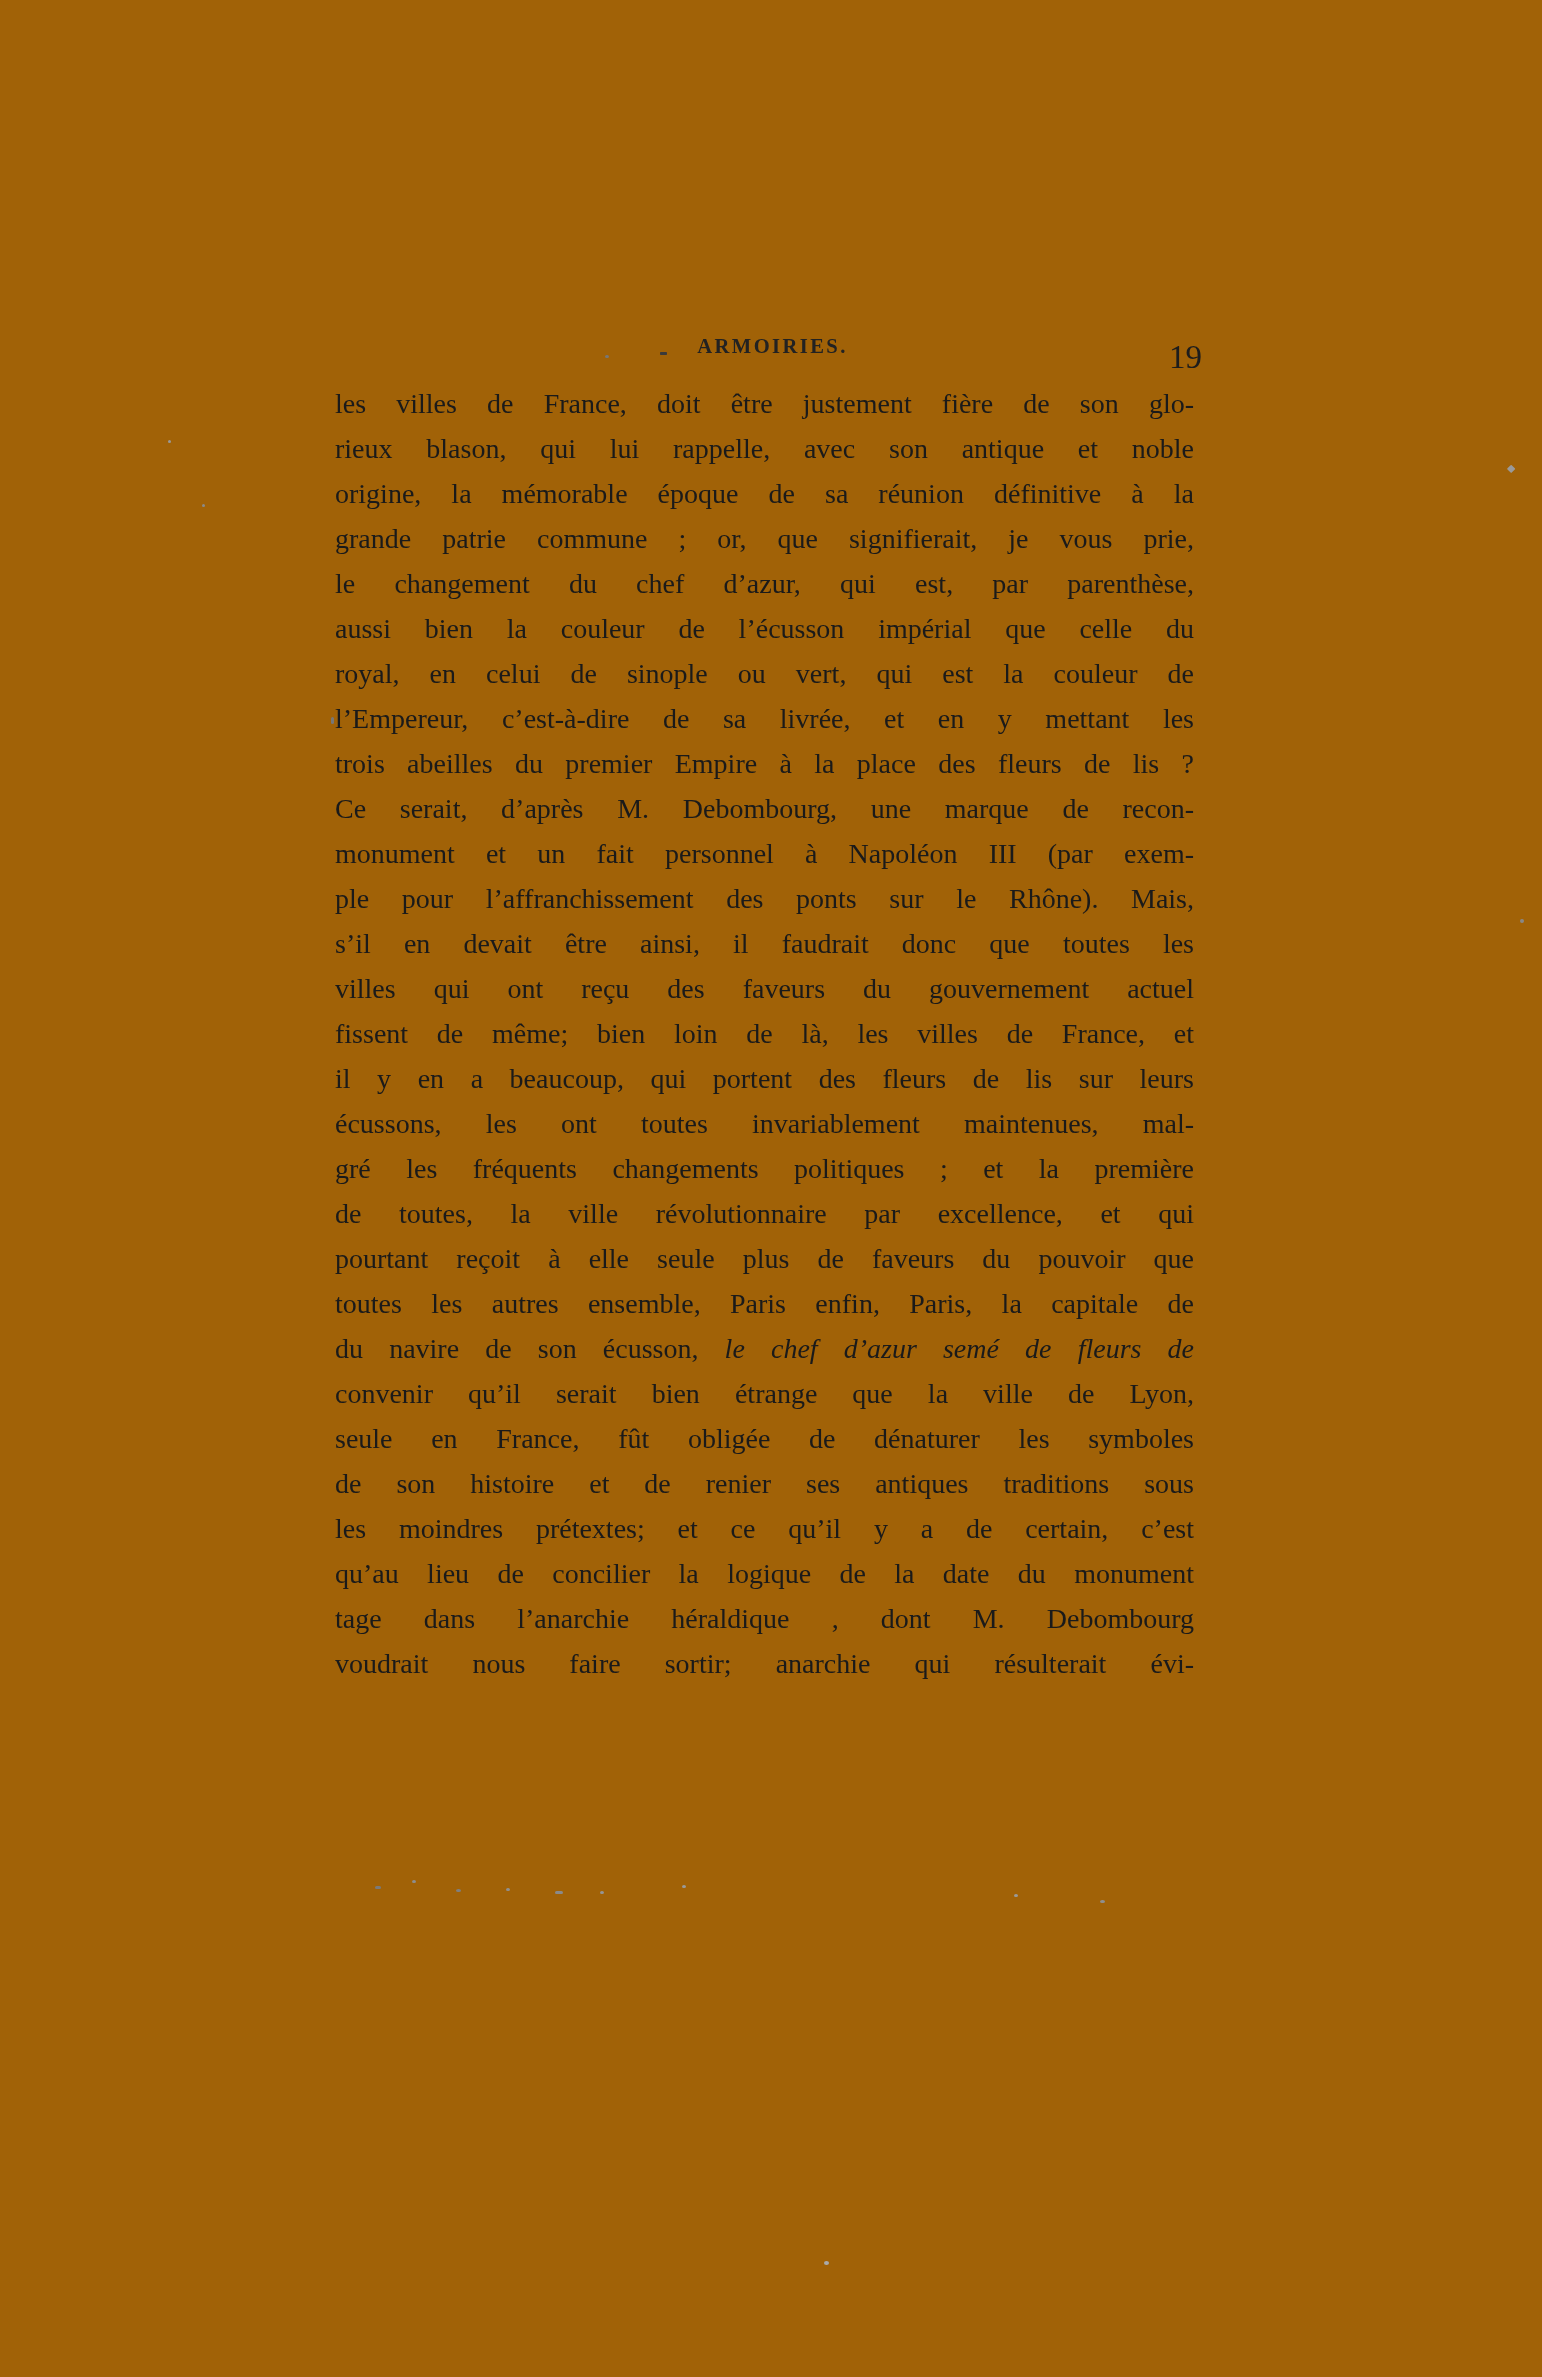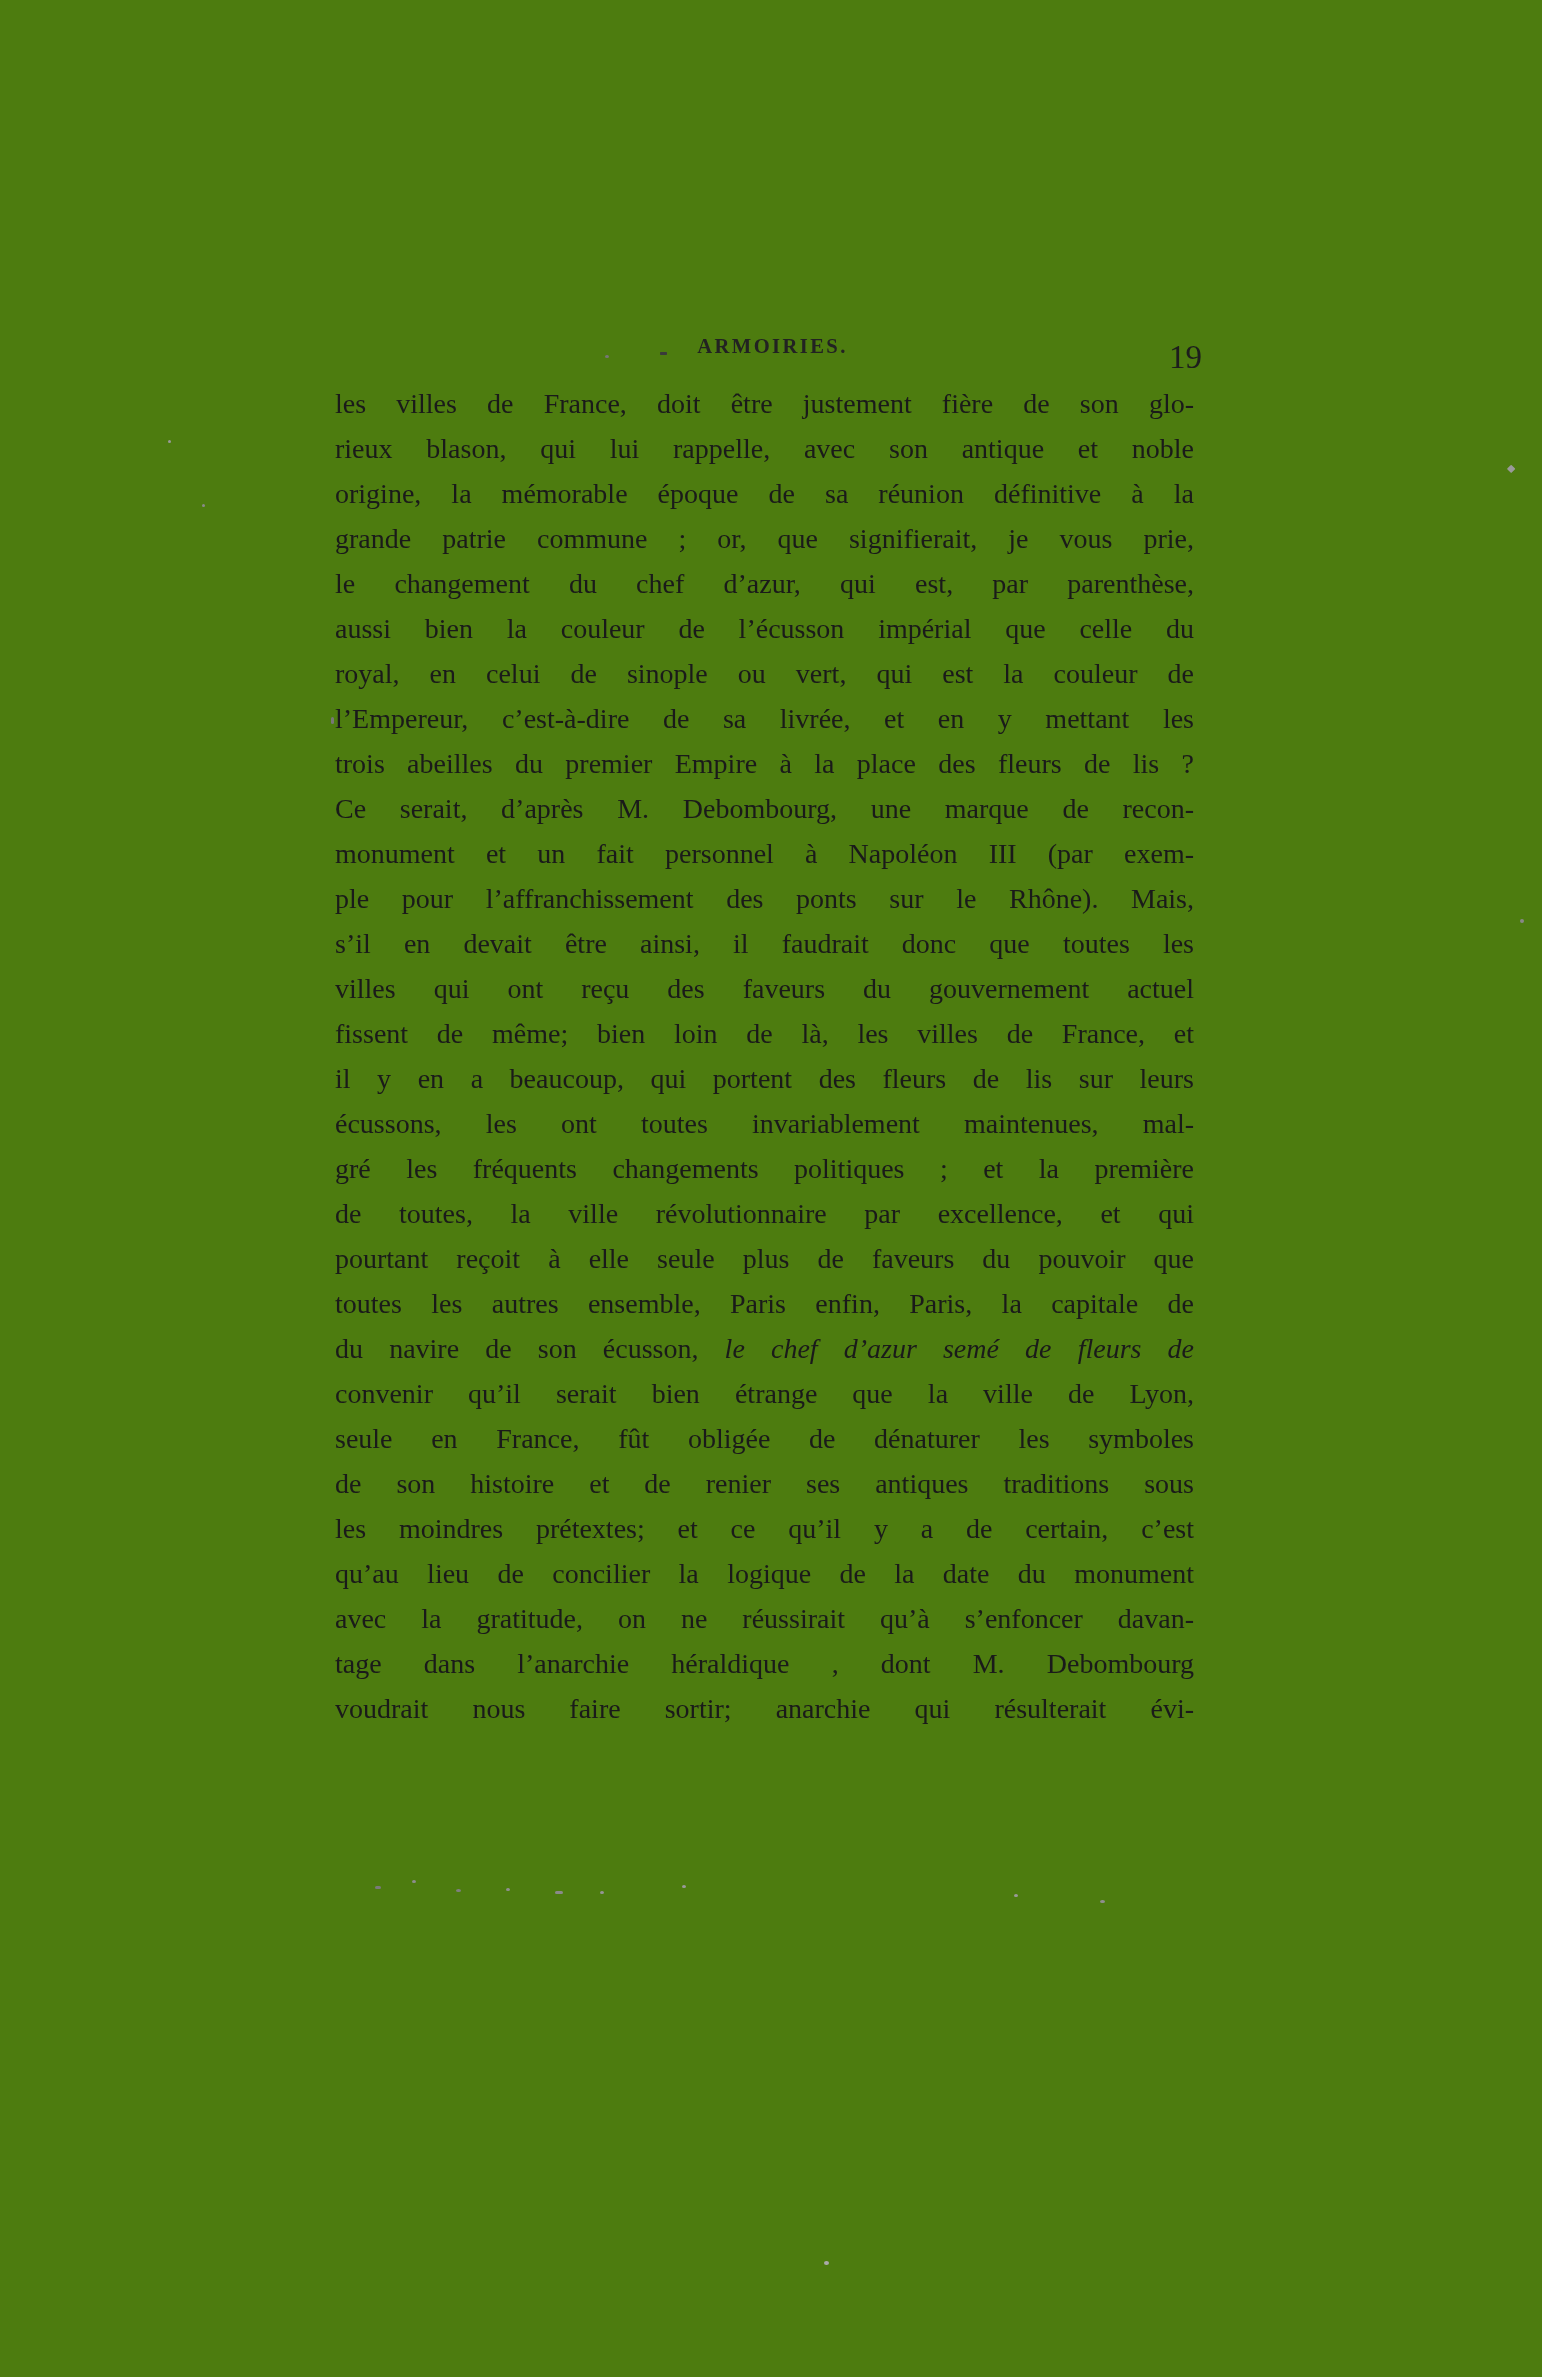--- a/index.html
+++ b/index.html
@@ -77,21 +77,21 @@
   .speck.s12{ left: 682px;  top: 1885px; width: 4px; height: 3.2px; background:#9a9a9a; }
   .speck.s13{ left: 1014px; top: 1894px; width: 4px; height: 3.2px; background:#9a9a9a; }
   .speck.s14{ left: 1100px; top: 1900px; width: 4.8px; height: 3.2px; background:#8f8f8f; }
   .speck.s15{ left: 824px; top: 2261px; width: 4.8px; height: 4px; background:#aaaaaa; }
   .speck.s16{ left: 168px;  top: 440px;  width: 3.2px; height: 3.2px; background:#999; }
   .speck.s17{ left: 331px;  top: 717px;  width: 3.2px; height: 7.1px; border-radius: 1.6px; background:#777; }
 </style>
 </head>
 <body>
 
-<div class="page" style="background: #4d7c0f; color: rgb(26, 26, 26); text-decoration: underline;">
+<div class="page" style="background: #a16207; color: rgb(26, 26, 26); text-decoration: underline;">
 
   <div class="head-title">ARMOIRIES.</div>
 
   <div class="page-number">19</div>
 
   <div class="text-block" id="text-block">
       <div class="text-line"><span>les villes de France, doit être justement fière de son glo-</span></div>
       <div class="text-line"><span>rieux blason, qui lui rappelle, avec son antique et noble</span></div>
       <div class="text-line"><span>origine, la mémorable époque de sa réunion définitive à la</span></div>
       <div class="text-line"><span>grande patrie commune ; or, que signifierait, je vous prie,</span></div>
@@ -111,21 +111,20 @@
       <div class="text-line"><span>gré les fréquents changements politiques ; et la première</span></div>
       <div class="text-line"><span>de toutes, la ville révolutionnaire par excellence, et qui</span></div>
       <div class="text-line"><span>pourtant reçoit à elle seule plus de faveurs du pouvoir que</span></div>
       <div class="text-line"><span>toutes les autres ensemble, Paris enfin, Paris, la capitale de</span></div>
       <div class="text-line"><span>du navire de son écusson, </span><span class="it">le chef d’azur semé de fleurs de</span></div>
       <div class="text-line"><span>convenir qu’il serait bien étrange que la ville de Lyon,</span></div>
       <div class="text-line"><span>seule en France, fût obligée de dénaturer les symboles</span></div>
       <div class="text-line"><span>de son histoire et de renier ses antiques traditions sous</span></div>
       <div class="text-line"><span>les moindres prétextes; et ce qu’il y a de certain, c’est</span></div>
       <div class="text-line"><span>qu’au lieu de concilier la logique de la date du monument</span></div>
-      <div class="text-line"><span>avec la gratitude, on ne réussirait qu’à s’enfoncer davan-</span></div>
       <div class="text-line"><span>tage dans l’anarchie héraldique , dont M. Debombourg</span></div>
       <div class="text-line"><span>voudrait nous faire sortir; anarchie qui résulterait évi-</span></div>
     </div>
 
   <div class="speck s1"></div>
   <div class="speck s2"></div>
   <div class="speck s3"></div>
   <div class="speck s4"></div>
   <div class="speck s5"></div>
   <div class="speck s6"></div>

